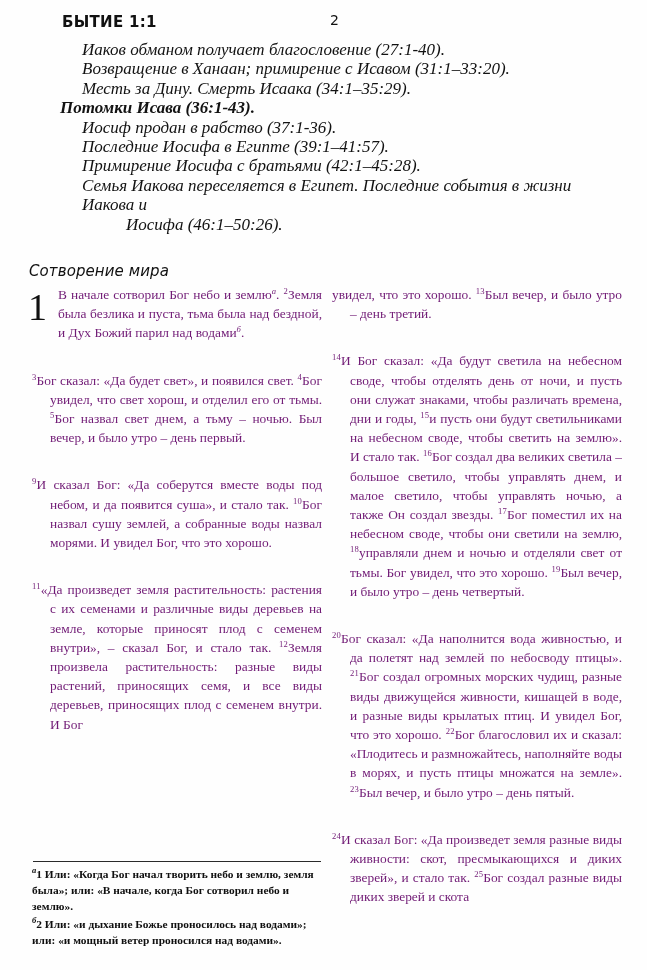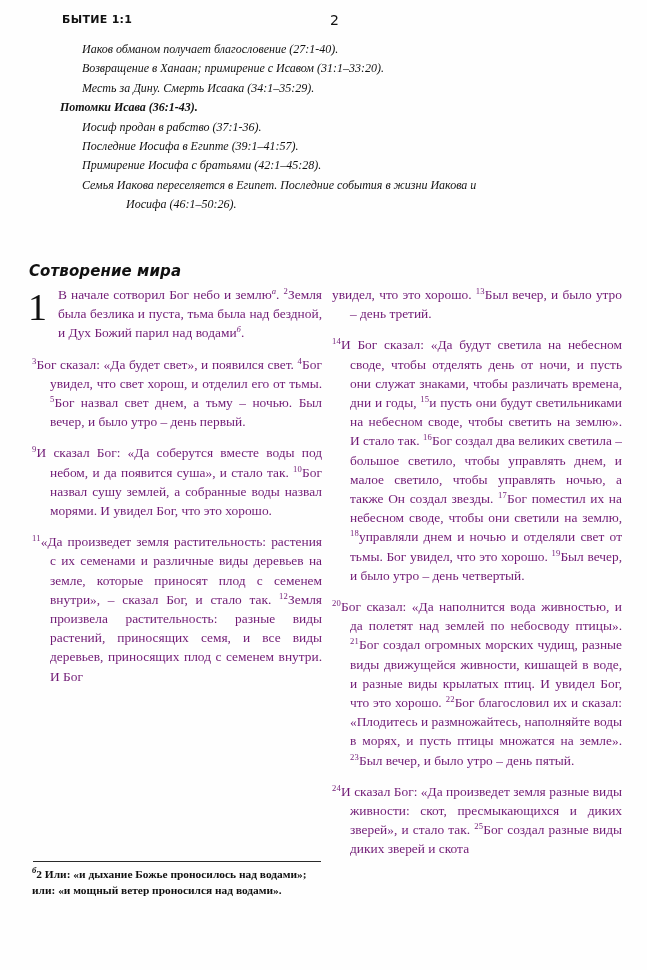--- a/index.html
+++ b/index.html
@@ -23,21 +23,21 @@
     left: 62px;
     top: 13px;
     width: 520px;
     height: 20px;
   }
   .runhead .book {
     position: absolute;
     left: 0;
     top: 0;
     font-family: "DejaVu Sans", "Liberation Sans", sans-serif;
-    font-size: 11px;
+    font-size: 15px;
     font-weight: 600;
     letter-spacing: 0.3px;
     color: #111;
     white-space: nowrap;
   }
   .runhead .folio {
     position: absolute;
     left: 268px;
     top: -1px;
     font-family: "DejaVu Sans", "Liberation Sans", sans-serif;
@@ -49,21 +49,21 @@
   
   .toc {
     position: absolute;
     left: 60px;
     top: 40px;
     width: 560px;
   }
   .toc-item {
     font-family: "Liberation Serif", "DejaVu Serif", serif;
     font-style: italic;
-    font-size: 12px;
+    font-size: 17px;
     line-height: 19.4px;
     color: #121212;
     white-space: nowrap;
   }
   .toc-item.lvl1 { padding-left: 0px; font-weight: bold; }
   .toc-item.lvl2 { padding-left: 22px; }
   .toc-item.wrap {
     white-space: normal;
     text-indent: 0;
     padding-left: 22px;
@@ -74,21 +74,21 @@
   }
 
   
   .sec-head {
     position: absolute;
     left: 29px;
     top: 262px;
     font-family: "DejaVu Sans", "Liberation Sans", sans-serif;
     font-style: italic;
     font-size: 15px;
-    font-weight: 700;
+    font-weight: 400;
     letter-spacing: 0.1px;
     color: #111;
   }
 
   
   .col {
     position: absolute;
     top: 285px;
     width: 288px;
     font-size: 13.4px;
@@ -99,21 +99,21 @@
   }
   .col-left  { left: 32px;  width: 290px; }
   .col-right { left: 332px; width: 290px; top: 285px; }
 
   .para {
     margin: 0 0 0 0;
     padding-left: 18px;
     text-indent: -18px;
   }
   .para + .para { margin-top: 0px; }
-  .para.gap { margin-top: 12px; }
+  .para.gap { margin-top: 28px; }
 
   
   .dropcap {
     position: absolute;
     left: 28px;
     top: 288px;
     width: 22px;
     font-family: "Liberation Serif", "DejaVu Serif", serif;
     font-size: 38px;
     line-height: 38px;
@@ -200,16 +200,17 @@
   <div class="col col-right" id="colR">
       <p class="para">увидел, что это хорошо. <sup class="vn">13</sup>Был вечер, и было утро – день третий.</p>
       <p class="para gap"><sup class="vn">14</sup>И Бог сказал: «Да будут светила на небесном своде, чтобы отделять день от ночи, и пусть они служат знаками, чтобы различать времена, дни и годы, <sup class="vn">15</sup>и пусть они будут светильниками на небесном своде, чтобы светить на землю». И стало так. <sup class="vn">16</sup>Бог создал два великих светила – большое светило, чтобы управлять днем, и малое светило, чтобы управлять ночью, а также Он создал звезды. <sup class="vn">17</sup>Бог поместил их на небесном своде, чтобы они светили на землю, <sup class="vn">18</sup>управляли днем и ночью и отделяли свет от тьмы. Бог увидел, что это хорошо. <sup class="vn">19</sup>Был вечер, и было утро – день четвертый.</p>
       <p class="para gap"><sup class="vn">20</sup>Бог сказал: «Да наполнится вода живностью, и да полетят над землей по небосводу птицы». <sup class="vn">21</sup>Бог создал огромных морских чудищ, разные виды движущейся живности, кишащей в воде, и разные виды крылатых птиц. И увидел Бог, что это хорошо. <sup class="vn">22</sup>Бог благословил их и сказал: «Плодитесь и размножайтесь, наполняйте воды в морях, и пусть птицы множатся на земле». <sup class="vn">23</sup>Был вечер, и было утро – день пятый.</p>
       <p class="para gap"><sup class="vn">24</sup>И сказал Бог: «Да произведет земля разные виды живности: скот, пресмыкающихся и диких зверей», и стало так. <sup class="vn">25</sup>Бог создал разные виды диких зверей и скота</p>
     </div>
 
   <div class="fn-rule"></div>
 
   <div class="footnotes" id="fnotes">
+      <p class="fnote"><sup class="fn">а</sup>1 Или: «Когда Бог начал творить небо и землю, земля была»; или: «В начале, когда Бог сотворил небо и землю».</p>
       <p class="fnote"><sup class="fn">б</sup>2 Или: «и дыхание Божье проносилось над водами»; или: «и мощный ветер проносился над водами».</p>
     </div>
 
 </div>
 
 </body></html>

